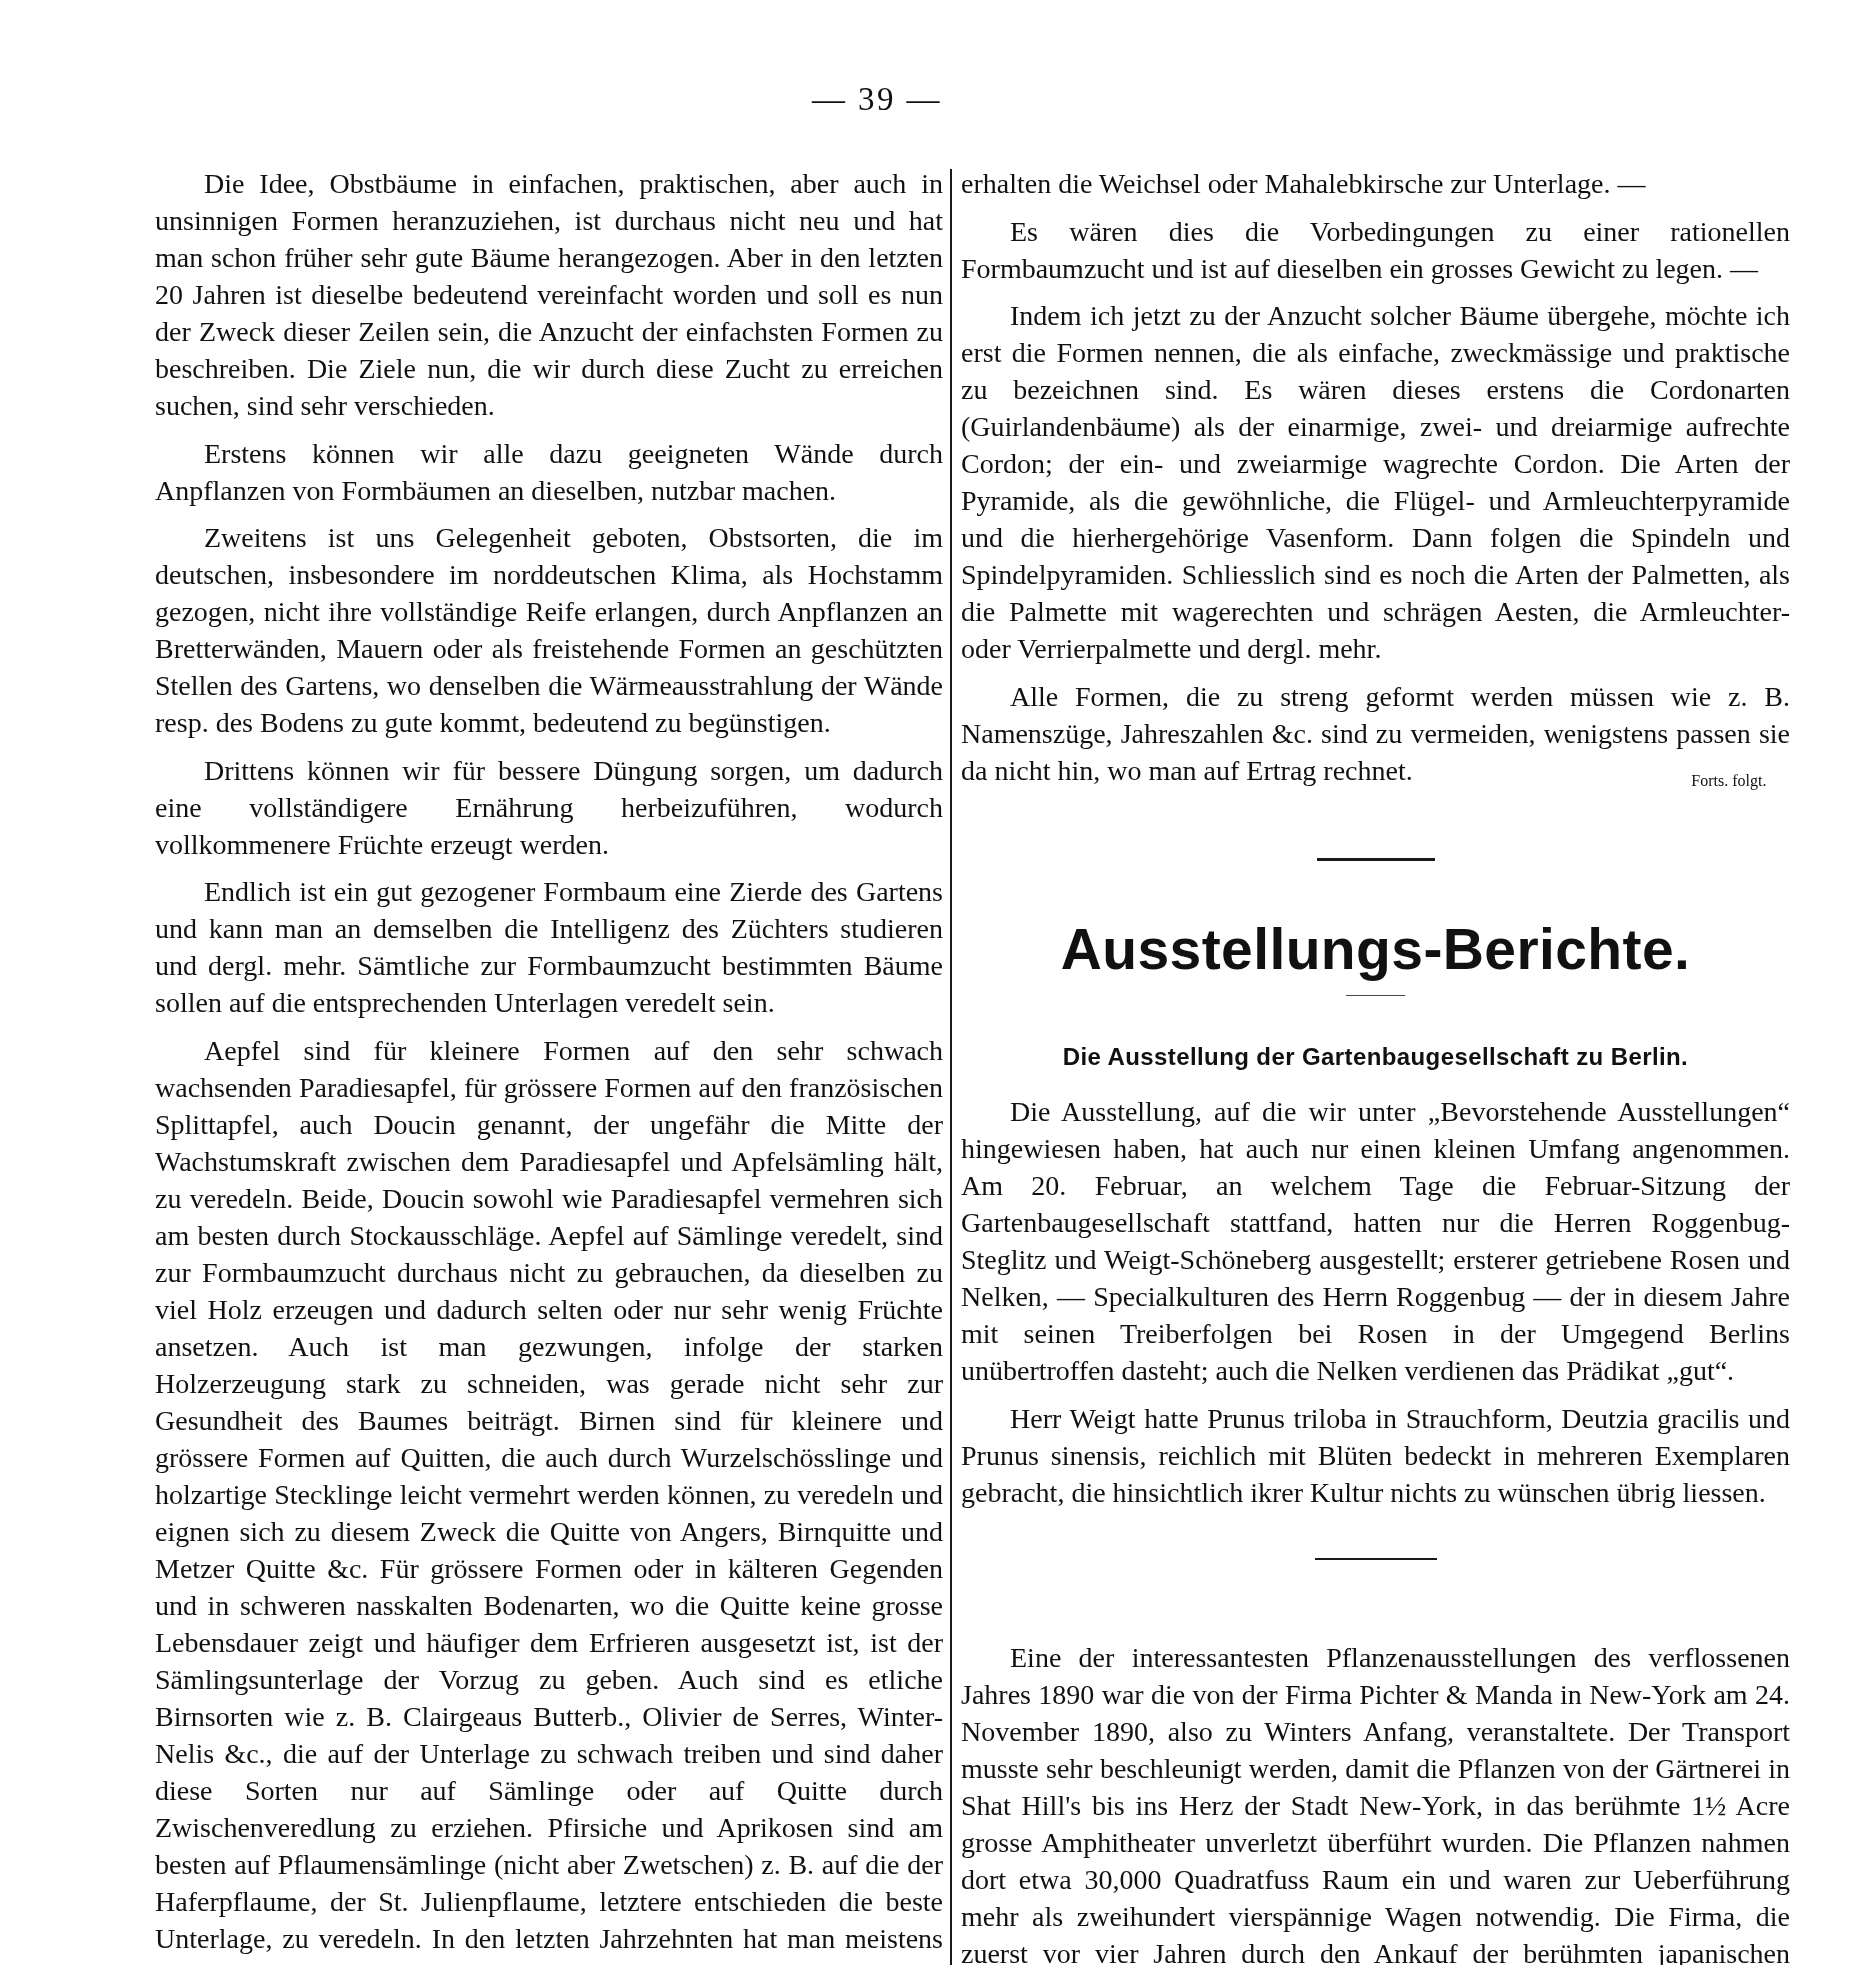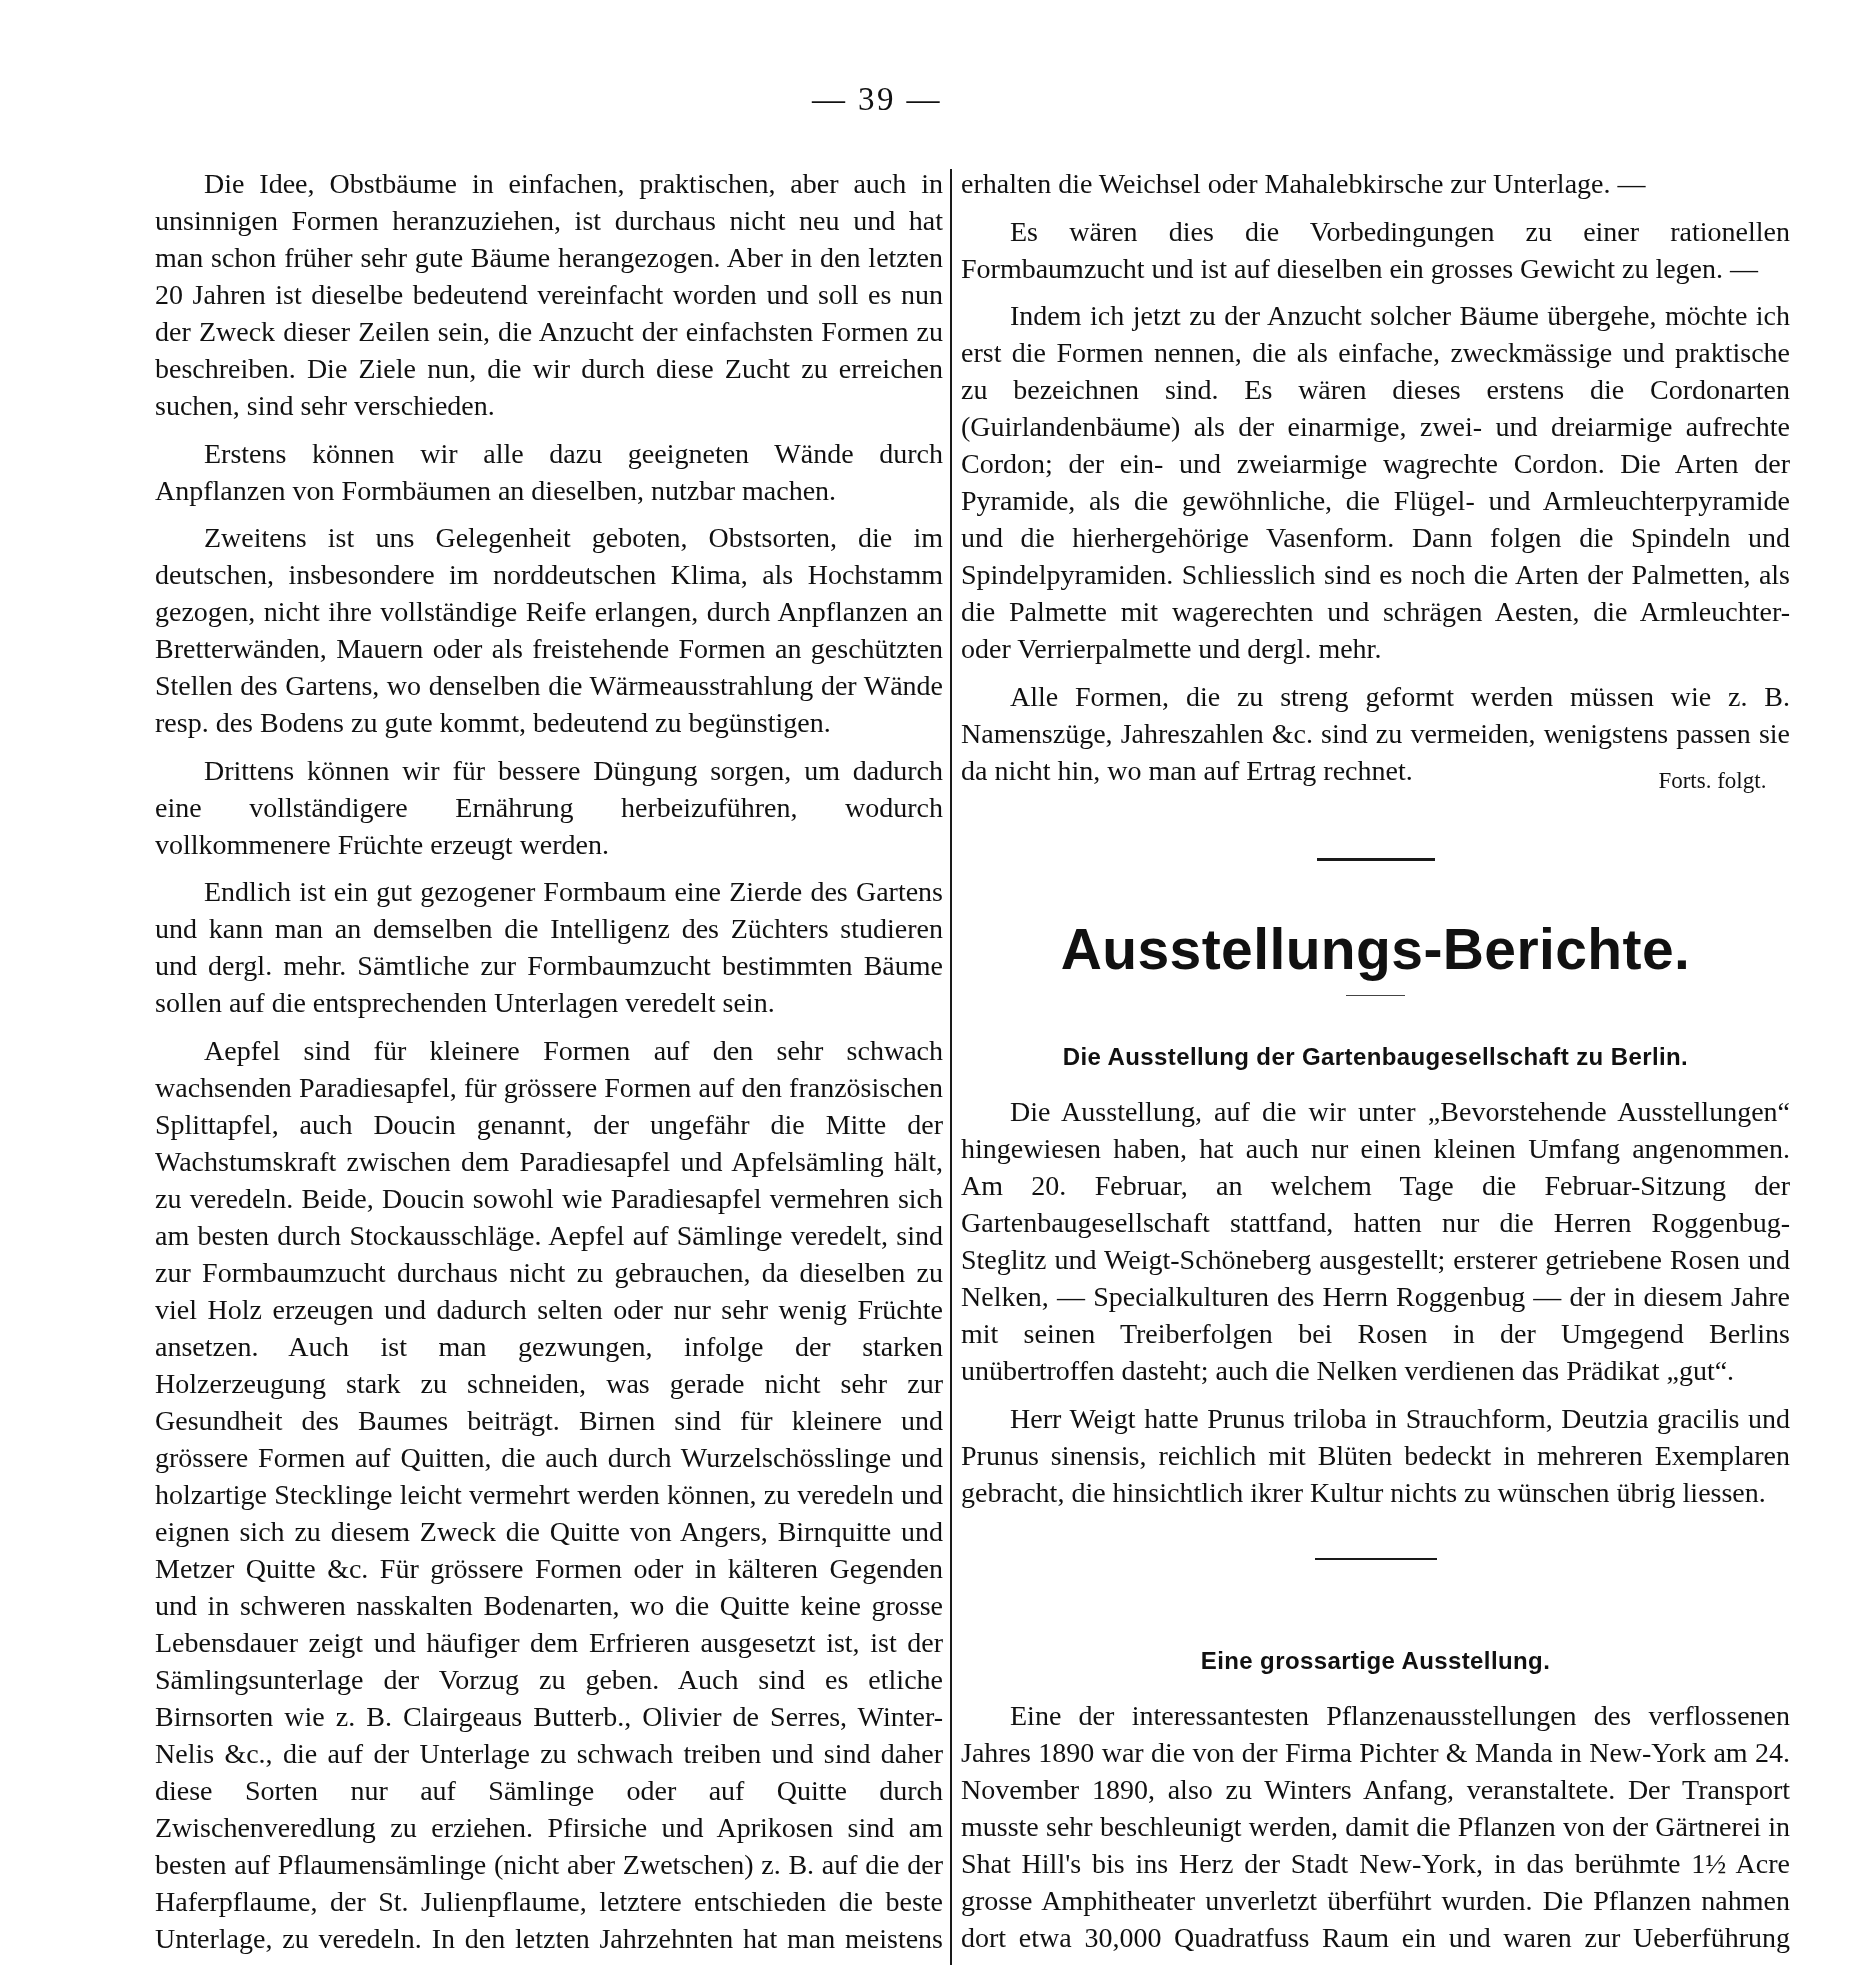--- a/index.html
+++ b/index.html
@@ -18,21 +18,21 @@
     text-align: justify; hyphens: manual;
   }
   .col-left { left: 155px; width: 788px; }
   .col-right { left: 961px; width: 829px; top: 165px; }
   .divider {
     position: absolute; left: 950px; top: 169px; width: 2.4px; height: 2339px;
     background: #1a1a1a;
   }
   p { margin: 0 0 10.6px 0; text-indent: 49px; }
   p.noindent { text-indent: 0; }
-  .continued { text-align: right; font-size: 23px; margin-top: -37px; padding-right: 23.6px; }
+  .continued { text-align: right; font-size: 16px; margin-top: -37px; padding-right: 23.6px; }
   .rule {
     width: 118px; height: 3.1px; background: #1a1a1a; margin: 59px auto 59px auto;
   }
   .rule-thin {
     width: 59px; height: 1.2px; background: #444; margin: 15.7px auto 39px auto;
   }
   h1.section-title {
     font-family: "Liberation Sans", "DejaVu Sans", sans-serif;
     font-weight: bold; font-size: 57px; text-align: center; margin: 0;
     letter-spacing: 0.4px; line-height: 59px;
@@ -71,17 +71,16 @@
 
   <h1 class="section-title">Ausstellungs-Berichte.</h1>
   <div class="rule-thin"></div>
 
   <h2 class="article-title">Die Ausstellung der Gartenbaugesellschaft zu Berlin.</h2>
   <p>Die Ausstellung, auf die wir unter „Bevorstehende Ausstellungen“ hingewiesen haben, hat auch nur einen kleinen Umfang angenommen. Am 20. Februar, an welchem Tage die Februar-Sitzung der Gartenbaugesellschaft stattfand, hatten nur die Herren Roggenbug-Steglitz und Weigt-Schöneberg ausgestellt; ersterer getriebene Rosen und Nelken, — Specialkulturen des Herrn Roggenbug — der in diesem Jahre mit seinen Treiberfolgen bei Rosen in der Umgegend Berlins unübertroffen dasteht; auch die Nelken verdienen das Prädikat „gut“.</p>
   <p>Herr Weigt hatte Prunus triloba in Strauchform, Deutzia gracilis und Prunus sinensis, reichlich mit Blüten bedeckt in mehreren Exemplaren gebracht, die hinsichtlich ikrer Kultur nichts zu wünschen übrig liessen.</p>
 
   <div class="rule-mid"></div>
 
-  <h2 class="article-title">Eine grossartige Ausstellung.</h2>
   <p>Eine der interessantesten Pflanzenausstellungen des verflossenen Jahres 1890 war die von der Firma Pichter &amp; Manda in New-York am 24. November 1890, also zu Winters Anfang, veranstaltete. Der Transport musste sehr beschleunigt werden, damit die Pflanzen von der Gärtnerei in Shat Hill's bis ins Herz der Stadt New-York, in das berühmte 1½ Acre grosse Amphitheater unverletzt überführt wurden. Die Pflanzen nahmen dort etwa 30,000 Quadratfuss Raum ein und waren zur Ueberführung mehr als zweihundert vierspännige Wagen notwendig. Die Firma, die zuerst vor vier Jahren durch den Ankauf der berühmten japanischen Chrysanthemumkollection, bei welcher sich Mrs. Alpheus Hardy befand, sich bekannt machte, hatte mit der Ausstellung einen sowohl künstlerischen, wie pekuniären Erfolg: über 100,000 Personen besuchten die Ausstellung.</p>
 
 </div>
 
 
 </body></html>

